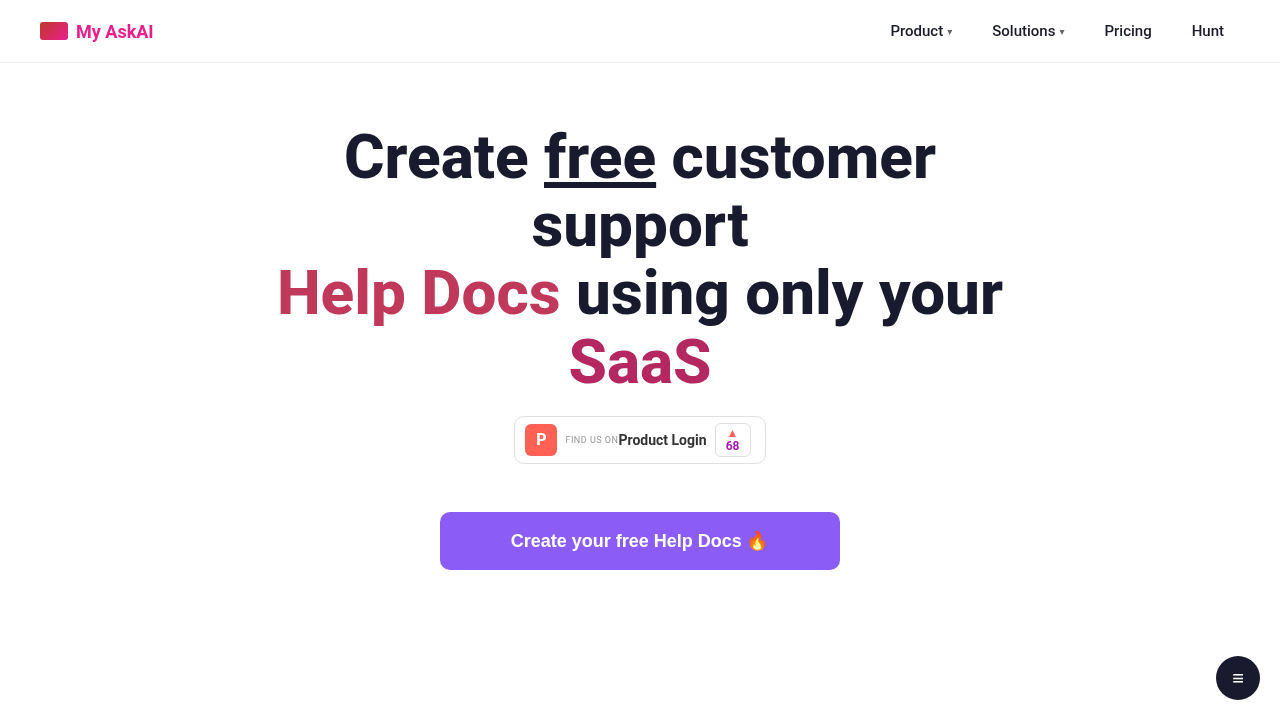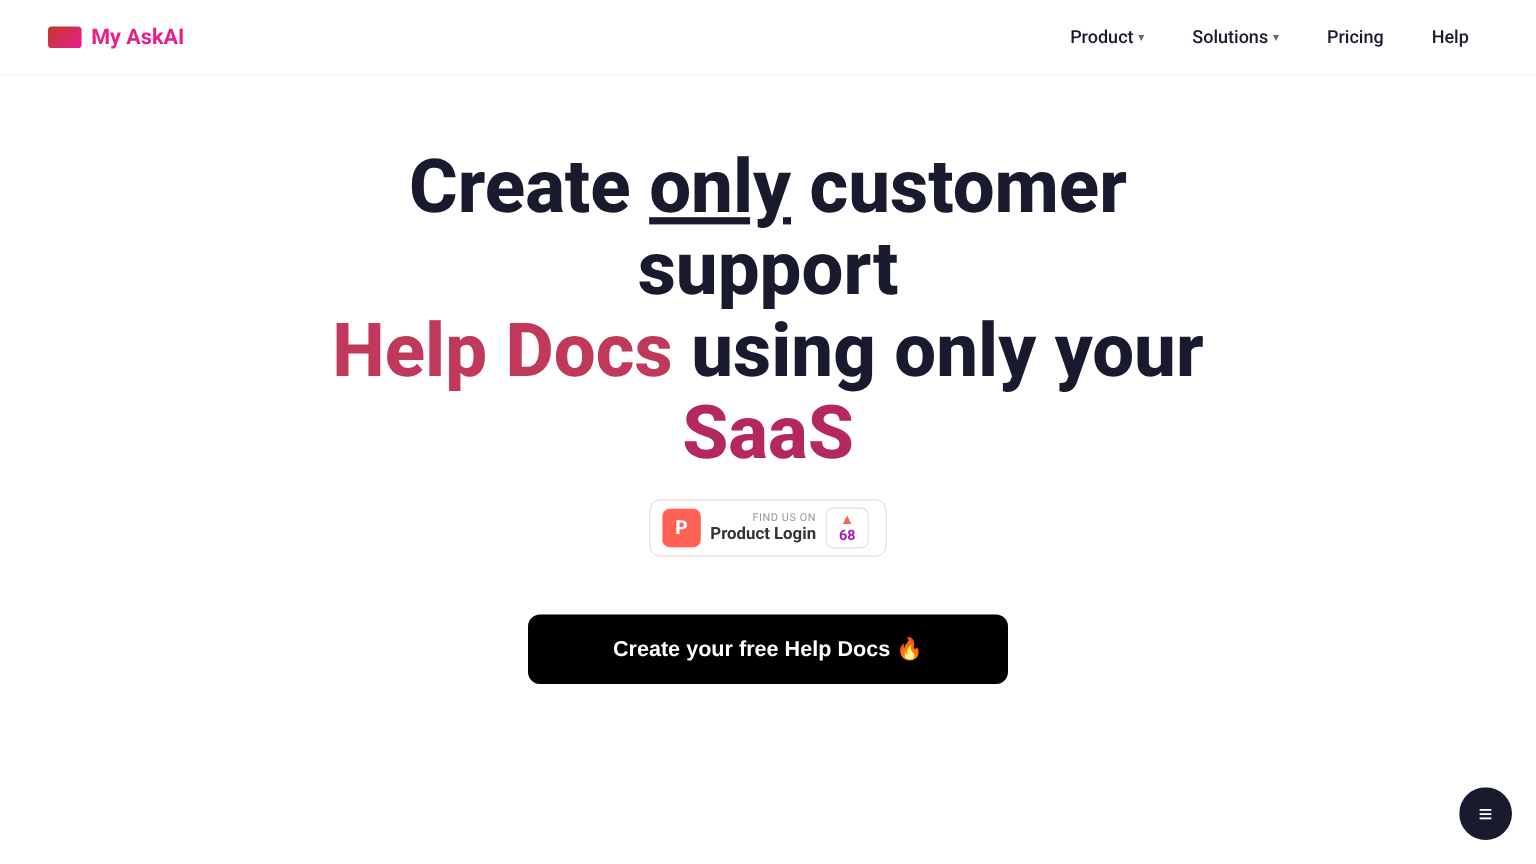--- a/index.html
+++ b/index.html
@@ -134,22 +134,21 @@
       border-radius: 6px;
       display: flex;
       align-items: center;
       justify-content: center;
       color: white;
       font-weight: 800;
       font-size: 16px;
     }
     .ph-text {
       display: flex;
-      flex-direction: column;
-      align-items: flex-end;
+      align-items: center;
     }
     .ph-find {
       font-size: 9px;
       color: #999;
       text-transform: uppercase;
       letter-spacing: 0.5px;
     }
     .ph-name {
       font-size: 14px;
       font-weight: 700;
@@ -175,21 +174,21 @@
       color: #a21caf;
     }
 
     
     .cta-section {
       display: flex;
       justify-content: center;
       margin-bottom: 40px;
     }
     .main-cta {
-      background: #000000;
+      background: #8b5cf6;
       color: #fff;
       padding: 18px 60px;
       border-radius: 10px;
       font-size: 18px;
       font-weight: 600;
       cursor: pointer;
       border: none;
       width: 400px;
     }
 
@@ -226,28 +225,28 @@
       <span class="chevron">▾</span>
     </a>
     <a class="nav-link">
       <span>Solutions</span>
       <span class="chevron">▾</span>
     </a>
     <a class="nav-link">
       <span>Pricing</span>
     </a>
     <a class="nav-login nav-link">
-      <span>Help</span>
+      <span>Hunt</span>
     </a>
   </div>
 </nav>
 
 <div class="hero">
   <h1 class="hero-title">
-    <span>Create </span><span class="underline">only</span><span> customer support</span><br>
+    <span>Create </span><span class="underline">free</span><span> customer support</span><br>
     <span class="pink">Help Docs</span><span> using only your </span><span class="saas">SaaS</span><br>
   </h1>
 
   <div style="display:flex;justify-content:center;margin-bottom:24px;">
     <div class="ph-badge">
       <div class="ph-icon">P</div>
       <div class="ph-text">
         <span class="ph-find">FIND US ON</span>
         <span class="ph-name">Product Login</span>
       </div>

